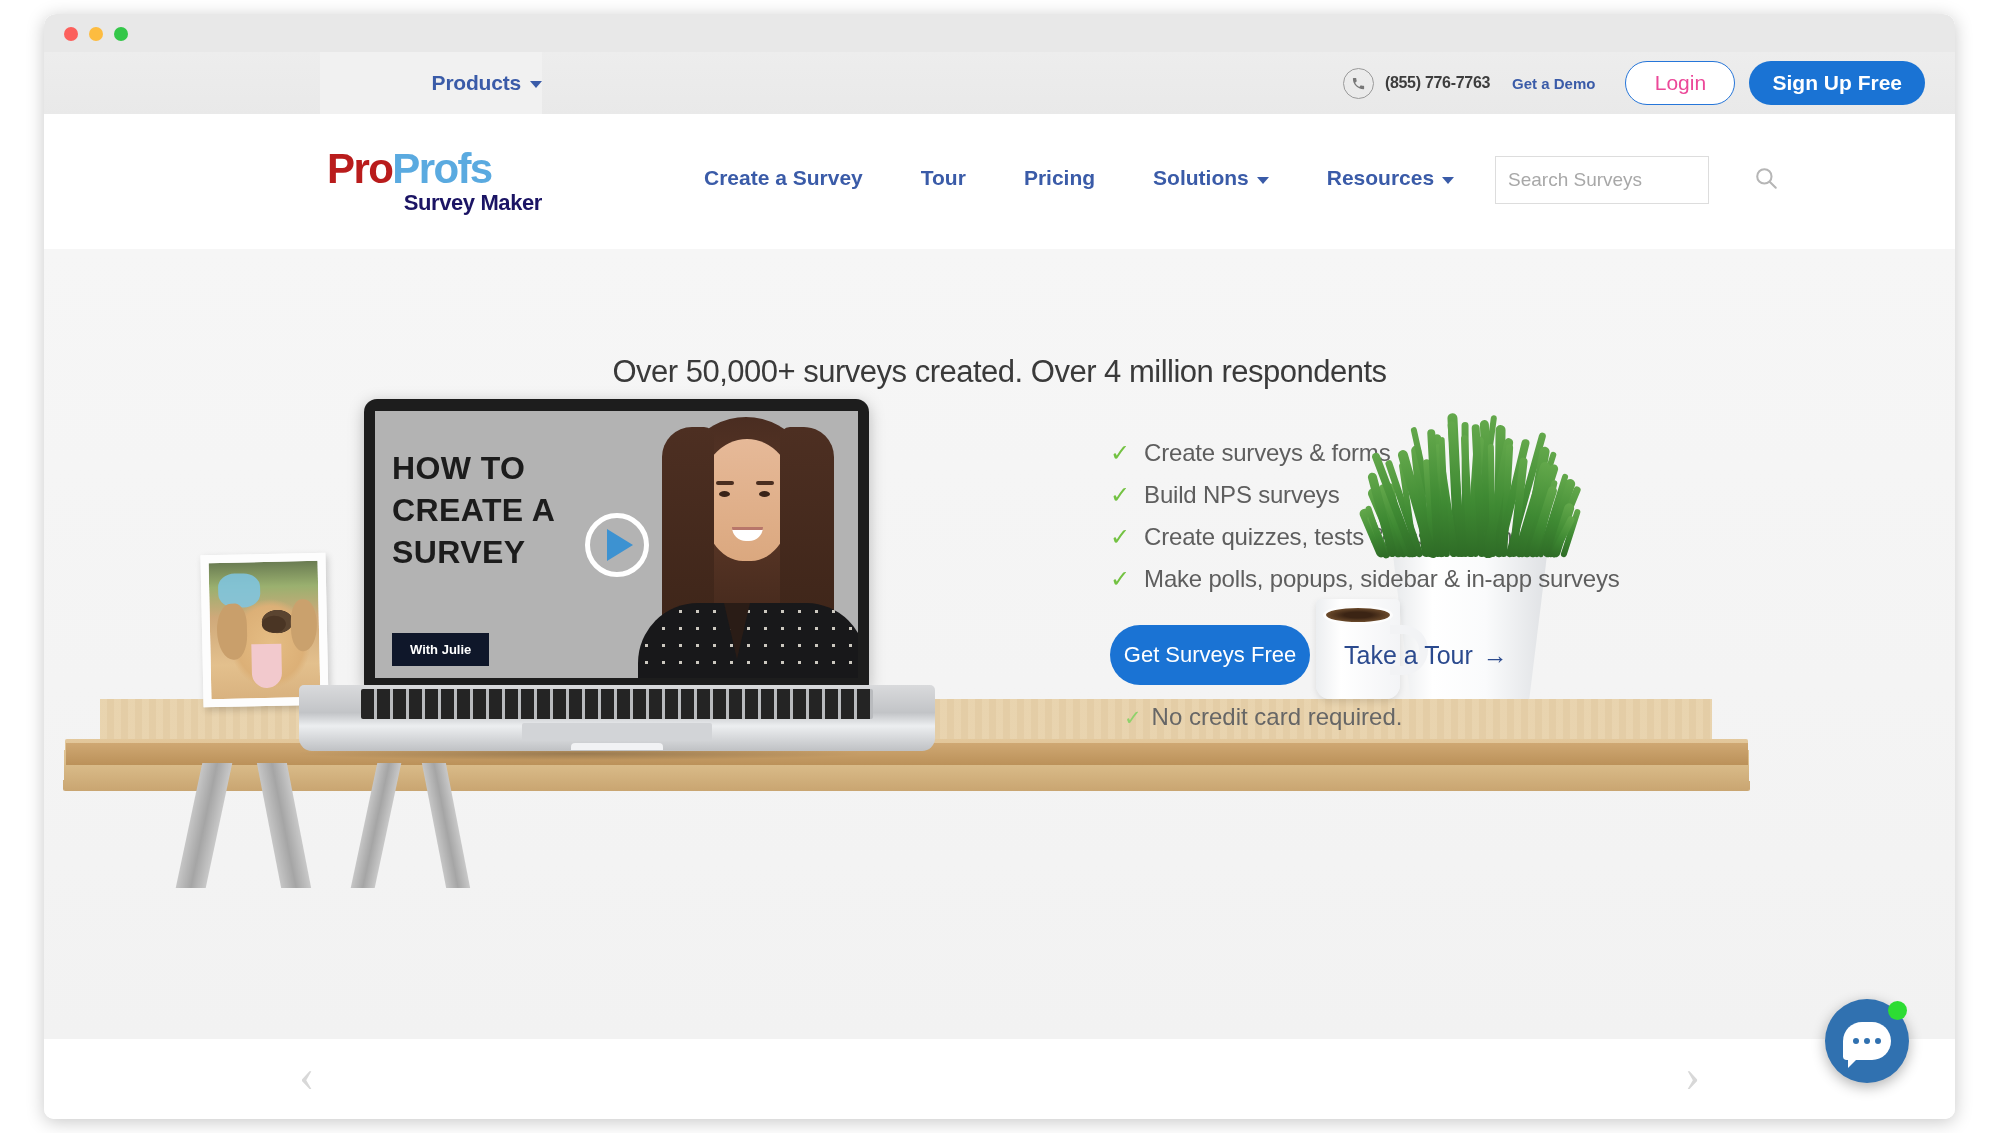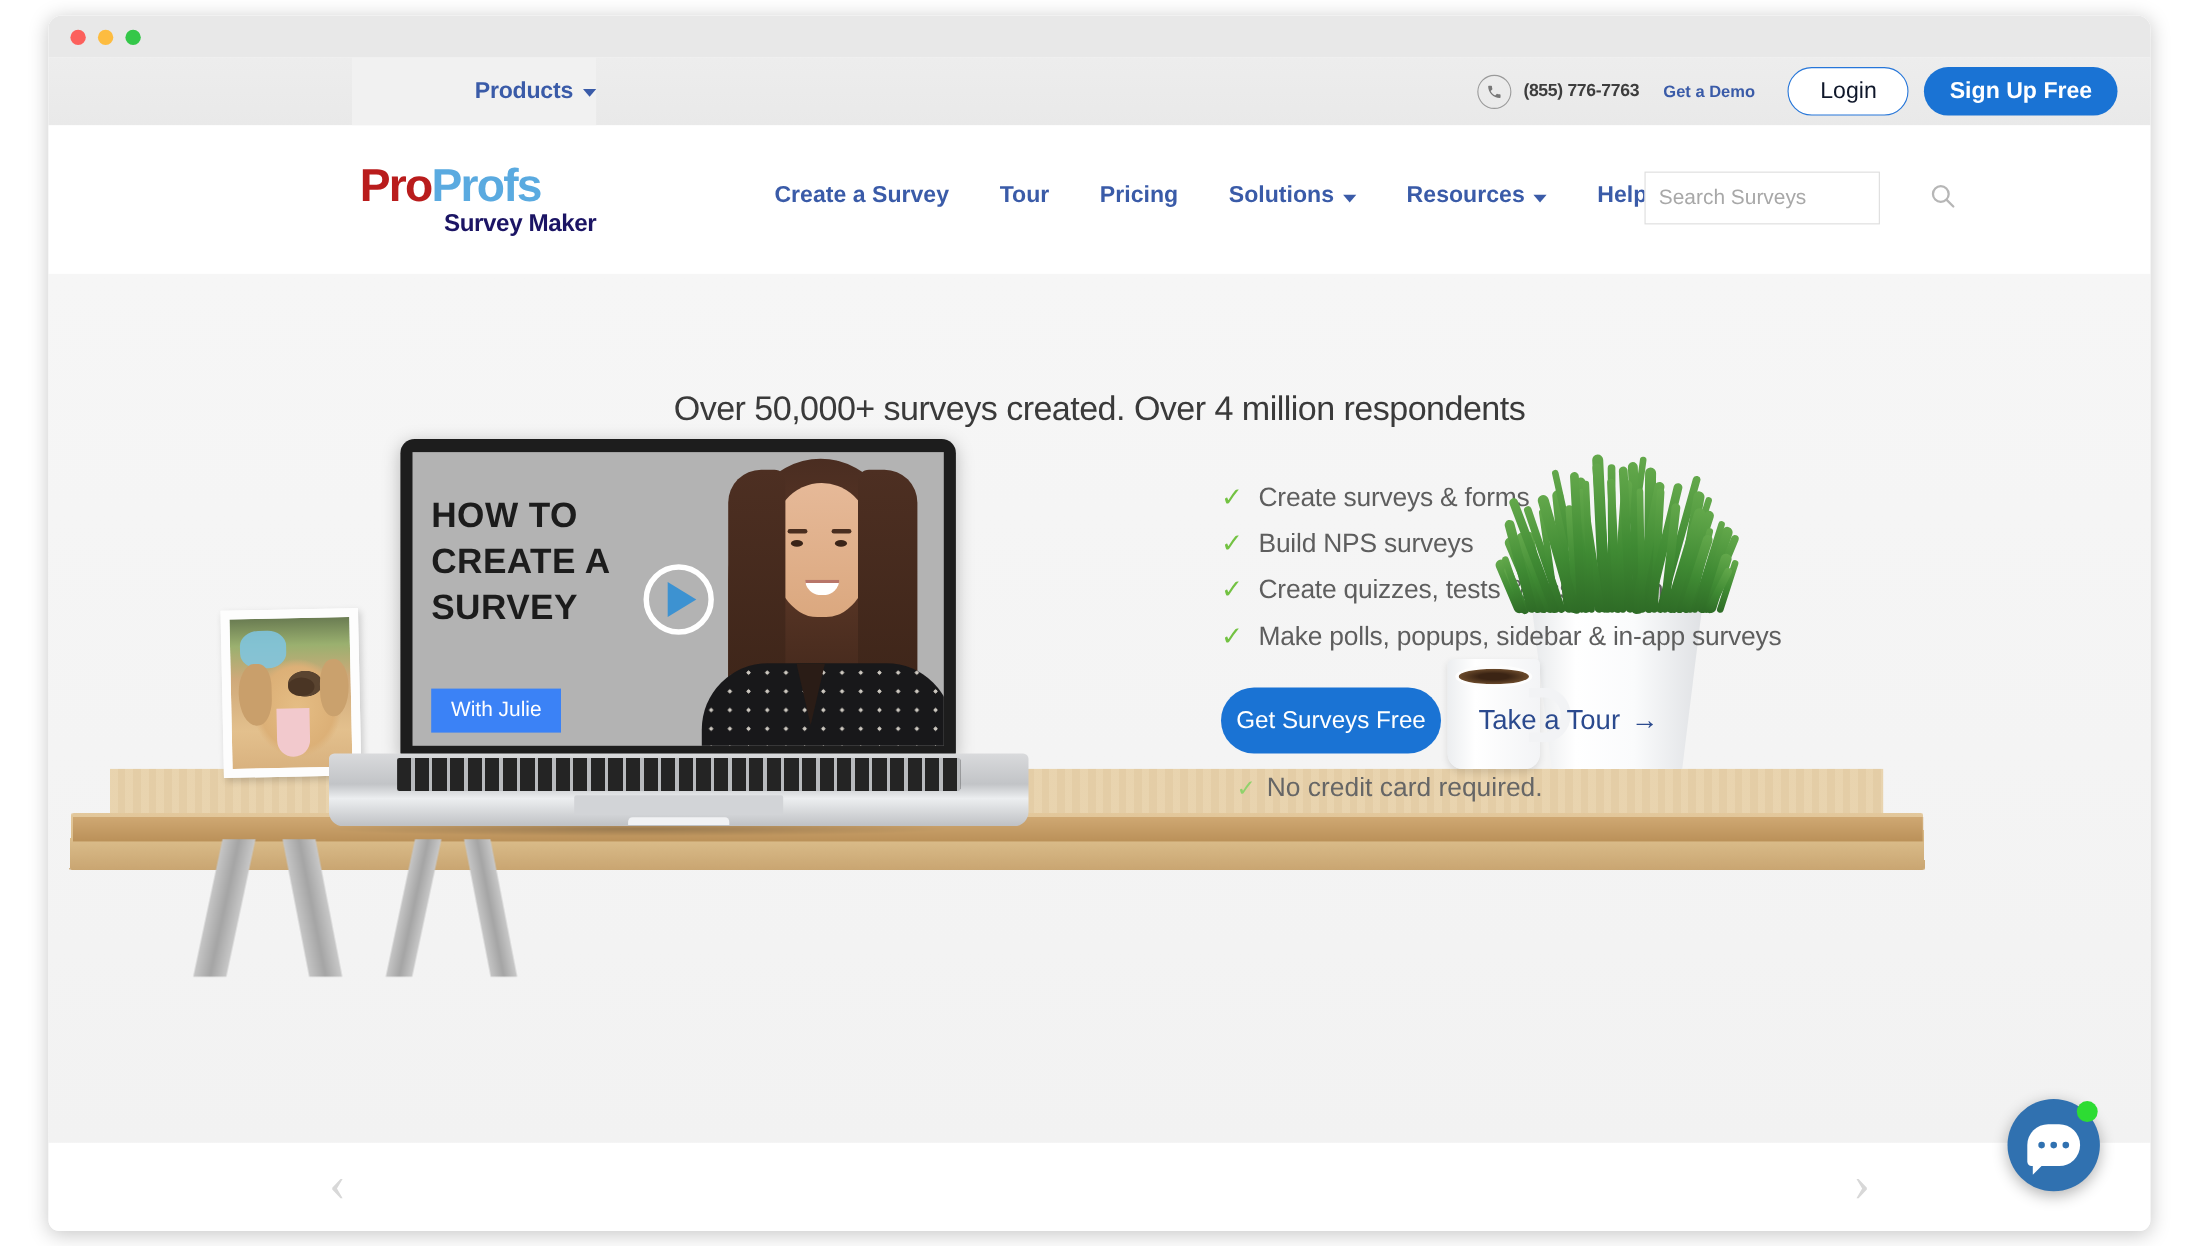--- a/index.html
+++ b/index.html
@@ -73,21 +73,21 @@
     color: #777;
   }
   .phone-num { font-size: 16px; font-weight: bold; color: #3d3d3d; letter-spacing: -0.3px; }
   .demo-link {
     font-size: 15px; font-weight: bold; color: #3a5ba8;
     margin-right: 30px; cursor: pointer; white-space: nowrap;
   }
   .login-btn {
     width: 110px; height: 44px; border-radius: 22px;
     border: 1.6px solid #2676d9; background: #ffffff;
-    color: #0f172a; font-size: 21px;
+    color: #ec4899; font-size: 21px;
     display: flex; align-items: center; justify-content: center;
     cursor: pointer; margin-right: 14px;
     font-family: "Liberation Sans", sans-serif;
   }
   .signup-btn {
     padding: 0 23px; height: 44px; border-radius: 22px;
     border: none; background: #1a73d4; color: #ffffff;
     font-size: 21px; font-weight: bold;
     display: flex; align-items: center; justify-content: center;
     cursor: pointer;
@@ -108,21 +108,21 @@
   }
   .logo-top { font-size: 42px; font-weight: bold; letter-spacing: -1.6px; }
   .logo-pro { color: #b91c1c; }
   .logo-profs { color: #5aaae0; }
   .logo-sub {
     font-size: 22px; font-weight: bold; color: #1b1464;
     text-align: right; letter-spacing: -0.4px; margin-top: 2px;
   }
   .navlinks {
     position: absolute; left: 660px; top: 52px;
-    display: flex; gap: 0;
+    display: flex; gap: 12px;
   }
   .navlink {
     font-size: 21px; font-weight: bold; color: #3a5ba8;
     cursor: pointer; display: flex; align-items: center; gap: 8px;
     margin-right: 46px; white-space: nowrap;
   }
   .navlink:last-child { margin-right: 0; }
   .caret-sm {
     width: 0; height: 0;
     border-left: 6px solid transparent;
@@ -253,22 +253,22 @@
     background: #b3b3b3;
     overflow: hidden;
   }
   .vid-text {
     position: absolute; left: 17px; top: 36px;
     font-size: 32px; font-weight: bold; color: #1c1c1c;
     line-height: 1.32; letter-spacing: 0.4px;
   }
   .with-julie {
     position: absolute; left: 17px; bottom: 12px;
-    background: #3b82f6; color: #ffffff;
-    font-size: 19px; font-weight: normal;
+    background: #0f172a; color: #ffffff;
+    font-size: 13px; font-weight: bold;
     padding: 9px 18px;
   }
   .vid-person {
     position: absolute; right: -8px; top: 6px;
     width: 238px; height: 100%;
   }
   .p-hair {
     position: absolute; left: 34px; top: 0px;
     width: 168px; height: 240px;
     background: linear-gradient(180deg,#4a2d21 0%, #5c3827 40%, #3d2419 100%);

